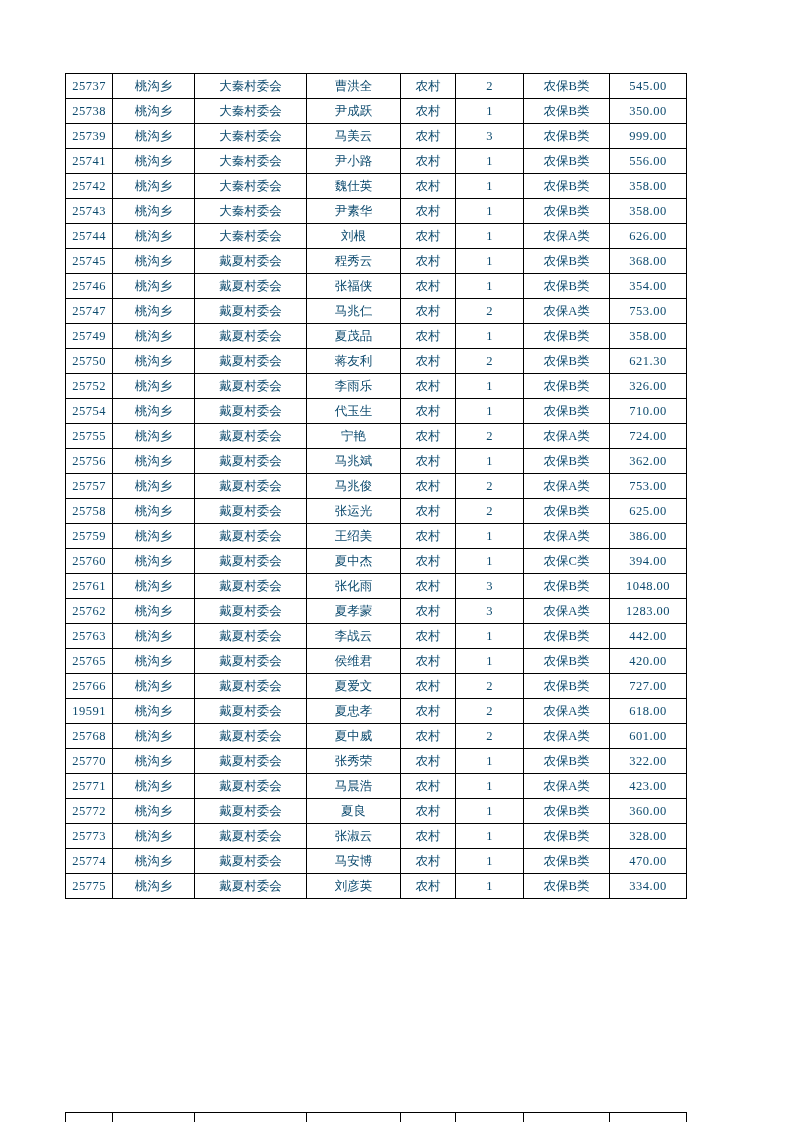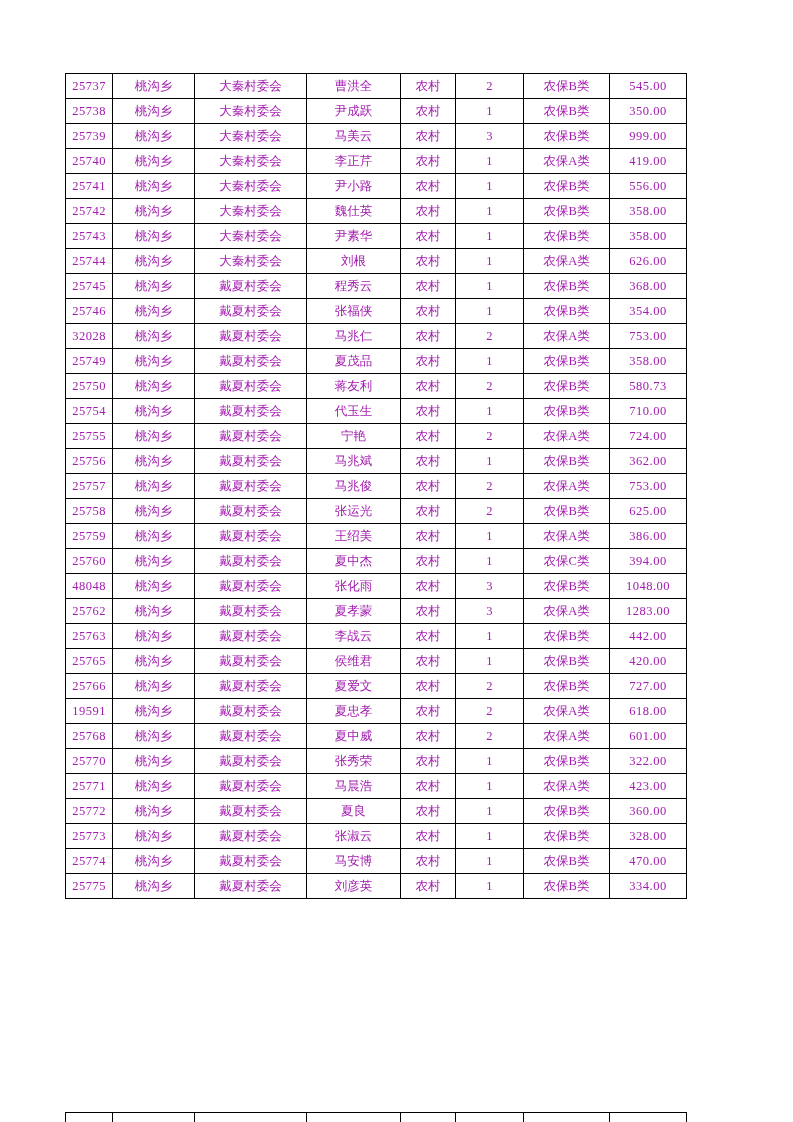--- a/index.html
+++ b/index.html
@@ -8,21 +8,21 @@
     background: #e8e8e8;
   }
   .page {
     position: relative;
     width: 793px;
     height: 1122px;
     margin: 0 auto;
     background: #ffffff;
     overflow: hidden;
     font-family: "Liberation Serif", "DejaVu Serif", serif;
-    color: #a21caf;
+    color: #0c4a6e;
   }
   table.data-table {
     position: absolute;
     left: 65px;
     top: 73px;
     border-collapse: collapse;
     table-layout: fixed;
     width: 621px;
   }
   table.data-table td {
@@ -96,30 +96,20 @@
       <td class="num">25739</td>
       <td>桃沟乡</td>
       <td>大秦村委会</td>
       <td>马美云</td>
       <td>农村</td>
       <td class="num">3</td>
       <td>农保B类</td>
       <td class="num">999.00</td>
     </tr>
         <tr>
-      <td class="num">25740</td>
-      <td>桃沟乡</td>
-      <td>大秦村委会</td>
-      <td>李正芹</td>
-      <td>农村</td>
-      <td class="num">1</td>
-      <td>农保A类</td>
-      <td class="num">419.00</td>
-    </tr>
-        <tr>
       <td class="num">25741</td>
       <td>桃沟乡</td>
       <td>大秦村委会</td>
       <td>尹小路</td>
       <td>农村</td>
       <td class="num">1</td>
       <td>农保B类</td>
       <td class="num">556.00</td>
     </tr>
         <tr>
@@ -166,21 +156,21 @@
       <td class="num">25746</td>
       <td>桃沟乡</td>
       <td>戴夏村委会</td>
       <td>张福侠</td>
       <td>农村</td>
       <td class="num">1</td>
       <td>农保B类</td>
       <td class="num">354.00</td>
     </tr>
         <tr>
-      <td class="num">32028</td>
+      <td class="num">25747</td>
       <td>桃沟乡</td>
       <td>戴夏村委会</td>
       <td>马兆仁</td>
       <td>农村</td>
       <td class="num">2</td>
       <td>农保A类</td>
       <td class="num">753.00</td>
     </tr>
         <tr>
       <td class="num">25749</td>
@@ -193,21 +183,31 @@
       <td class="num">358.00</td>
     </tr>
         <tr>
       <td class="num">25750</td>
       <td>桃沟乡</td>
       <td>戴夏村委会</td>
       <td>蒋友利</td>
       <td>农村</td>
       <td class="num">2</td>
       <td>农保B类</td>
-      <td class="num">580.73</td>
+      <td class="num">621.30</td>
+    </tr>
+        <tr>
+      <td class="num">25752</td>
+      <td>桃沟乡</td>
+      <td>戴夏村委会</td>
+      <td>李雨乐</td>
+      <td>农村</td>
+      <td class="num">1</td>
+      <td>农保B类</td>
+      <td class="num">326.00</td>
     </tr>
         <tr>
       <td class="num">25754</td>
       <td>桃沟乡</td>
       <td>戴夏村委会</td>
       <td>代玉生</td>
       <td>农村</td>
       <td class="num">1</td>
       <td>农保B类</td>
       <td class="num">710.00</td>
@@ -266,21 +266,21 @@
       <td class="num">25760</td>
       <td>桃沟乡</td>
       <td>戴夏村委会</td>
       <td>夏中杰</td>
       <td>农村</td>
       <td class="num">1</td>
       <td>农保C类</td>
       <td class="num">394.00</td>
     </tr>
         <tr>
-      <td class="num">48048</td>
+      <td class="num">25761</td>
       <td>桃沟乡</td>
       <td>戴夏村委会</td>
       <td>张化雨</td>
       <td>农村</td>
       <td class="num">3</td>
       <td>农保B类</td>
       <td class="num">1048.00</td>
     </tr>
         <tr>
       <td class="num">25762</td>

